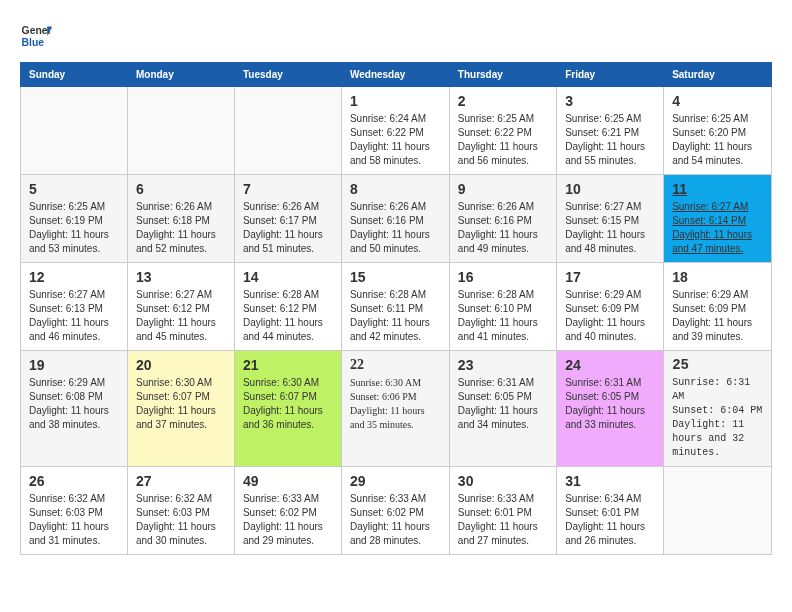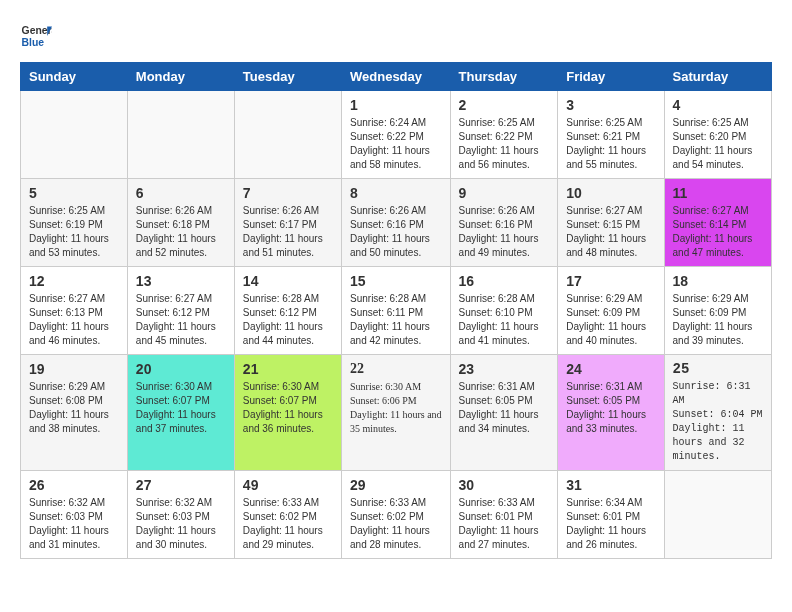--- a/index.html
+++ b/index.html
@@ -40,21 +40,21 @@
     .calendar {
       width: 100%;
       border-collapse: collapse;
       border: 1px solid #ccc;
     }
     .calendar th {
       background-color: #1a5dab;
       color: #fff;
       text-align: left;
       padding: 6px 8px;
-      font-size: 13px;
+      font-size: 10px;
       border: 1px solid #1a5dab;
     }
     .calendar td {
       vertical-align: top;
       padding: 6px 8px;
       border: 1px solid #ccc;
       width: 110px;
       min-height: 90px;
       font-size: 11px;
       color: #333;
@@ -120,34 +120,34 @@
         <td><span class="day-number">3</span><span class="day-info">Sunrise: 6:25 AM<br>Sunset: 6:21 PM<br>Daylight: 11 hours and 55 minutes.</span></td>
         <td><span class="day-number">4</span><span class="day-info">Sunrise: 6:25 AM<br>Sunset: 6:20 PM<br>Daylight: 11 hours and 54 minutes.</span></td>
       </tr>
       <tr>
         <td style="background: rgb(245, 245, 245);"><span class="day-number">5</span><span class="day-info">Sunrise: 6:25 AM<br>Sunset: 6:19 PM<br>Daylight: 11 hours and 53 minutes.</span></td>
         <td style="background: rgb(245, 245, 245);"><span class="day-number">6</span><span class="day-info">Sunrise: 6:26 AM<br>Sunset: 6:18 PM<br>Daylight: 11 hours and 52 minutes.</span></td>
         <td style="background: rgb(245, 245, 245);"><span class="day-number">7</span><span class="day-info">Sunrise: 6:26 AM<br>Sunset: 6:17 PM<br>Daylight: 11 hours and 51 minutes.</span></td>
         <td style="background: rgb(245, 245, 245);"><span class="day-number">8</span><span class="day-info">Sunrise: 6:26 AM<br>Sunset: 6:16 PM<br>Daylight: 11 hours and 50 minutes.</span></td>
         <td style="background: rgb(245, 245, 245);"><span class="day-number">9</span><span class="day-info">Sunrise: 6:26 AM<br>Sunset: 6:16 PM<br>Daylight: 11 hours and 49 minutes.</span></td>
         <td style="background: rgb(245, 245, 245);"><span class="day-number">10</span><span class="day-info">Sunrise: 6:27 AM<br>Sunset: 6:15 PM<br>Daylight: 11 hours and 48 minutes.</span></td>
-        <td style="background: #d946ef;"><span class="day-number">11</span><span class="day-info">Sunrise: 6:27 AM<br>Sunset: 6:14 PM<br>Daylight: 11 hours and 47 minutes.</span></td>
+        <td style="background: #0ea5e9; text-decoration: underline;"><span class="day-number">11</span><span class="day-info">Sunrise: 6:27 AM<br>Sunset: 6:14 PM<br>Daylight: 11 hours and 47 minutes.</span></td>
       </tr>
       <tr>
         <td><span class="day-number">12</span><span class="day-info">Sunrise: 6:27 AM<br>Sunset: 6:13 PM<br>Daylight: 11 hours and 46 minutes.</span></td>
         <td><span class="day-number">13</span><span class="day-info">Sunrise: 6:27 AM<br>Sunset: 6:12 PM<br>Daylight: 11 hours and 45 minutes.</span></td>
         <td><span class="day-number">14</span><span class="day-info">Sunrise: 6:28 AM<br>Sunset: 6:12 PM<br>Daylight: 11 hours and 44 minutes.</span></td>
         <td><span class="day-number">15</span><span class="day-info">Sunrise: 6:28 AM<br>Sunset: 6:11 PM<br>Daylight: 11 hours and 42 minutes.</span></td>
         <td><span class="day-number">16</span><span class="day-info">Sunrise: 6:28 AM<br>Sunset: 6:10 PM<br>Daylight: 11 hours and 41 minutes.</span></td>
         <td><span class="day-number">17</span><span class="day-info">Sunrise: 6:29 AM<br>Sunset: 6:09 PM<br>Daylight: 11 hours and 40 minutes.</span></td>
         <td><span class="day-number">18</span><span class="day-info">Sunrise: 6:29 AM<br>Sunset: 6:09 PM<br>Daylight: 11 hours and 39 minutes.</span></td>
       </tr>
       <tr>
         <td style="background: rgb(245, 245, 245); margin-top: 41px;"><span class="day-number">19</span><span class="day-info">Sunrise: 6:29 AM<br>Sunset: 6:08 PM<br>Daylight: 11 hours and 38 minutes.</span></td>
-        <td style="background: #5eead4; margin-top: 36px;"><span class="day-number">20</span><span class="day-info">Sunrise: 6:30 AM<br>Sunset: 6:07 PM<br>Daylight: 11 hours and 37 minutes.</span></td>
+        <td style="background: #fef9c3; margin-top: 36px;"><span class="day-number">20</span><span class="day-info">Sunrise: 6:30 AM<br>Sunset: 6:07 PM<br>Daylight: 11 hours and 37 minutes.</span></td>
         <td style="background: #bef264;"><span class="day-number">21</span><span class="day-info">Sunrise: 6:30 AM<br>Sunset: 6:07 PM<br>Daylight: 11 hours and 36 minutes.</span></td>
         <td style="background: rgb(245, 245, 245); font-family: Liberation Serif, serif;"><span class="day-number">22</span><span class="day-info">Sunrise: 6:30 AM<br>Sunset: 6:06 PM<br>Daylight: 11 hours and 35 minutes.</span></td>
         <td style="background: rgb(245, 245, 245);"><span class="day-number">23</span><span class="day-info">Sunrise: 6:31 AM<br>Sunset: 6:05 PM<br>Daylight: 11 hours and 34 minutes.</span></td>
         <td style="background: #f0abfc;"><span class="day-number">24</span><span class="day-info">Sunrise: 6:31 AM<br>Sunset: 6:05 PM<br>Daylight: 11 hours and 33 minutes.</span></td>
         <td style="background: rgb(245, 245, 245); font-family: Liberation Mono, monospace;"><span class="day-number">25</span><span class="day-info">Sunrise: 6:31 AM<br>Sunset: 6:04 PM<br>Daylight: 11 hours and 32 minutes.</span></td>
       </tr>
       <tr>
         <td><span class="day-number">26</span><span class="day-info">Sunrise: 6:32 AM<br>Sunset: 6:03 PM<br>Daylight: 11 hours and 31 minutes.</span></td>
         <td><span class="day-number">27</span><span class="day-info">Sunrise: 6:32 AM<br>Sunset: 6:03 PM<br>Daylight: 11 hours and 30 minutes.</span></td>
         <td><span class="day-number">49</span><span class="day-info">Sunrise: 6:33 AM<br>Sunset: 6:02 PM<br>Daylight: 11 hours and 29 minutes.</span></td>

